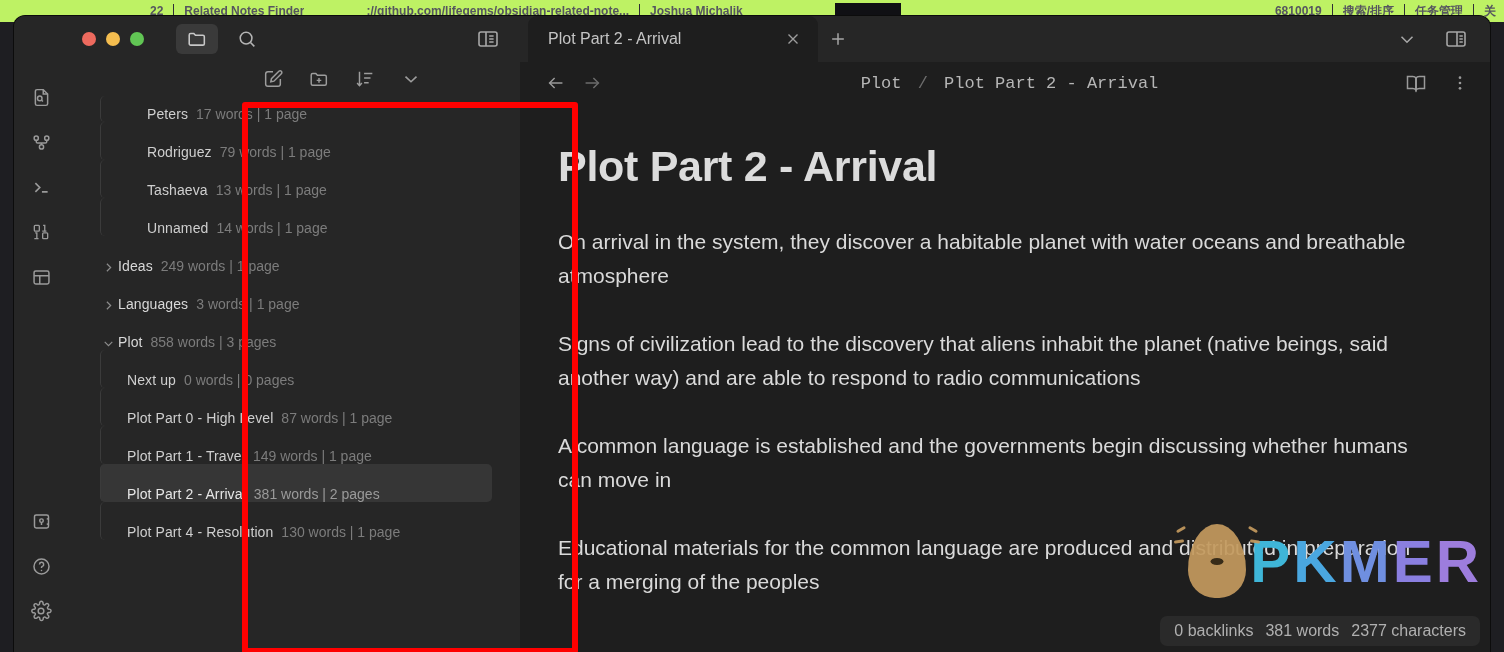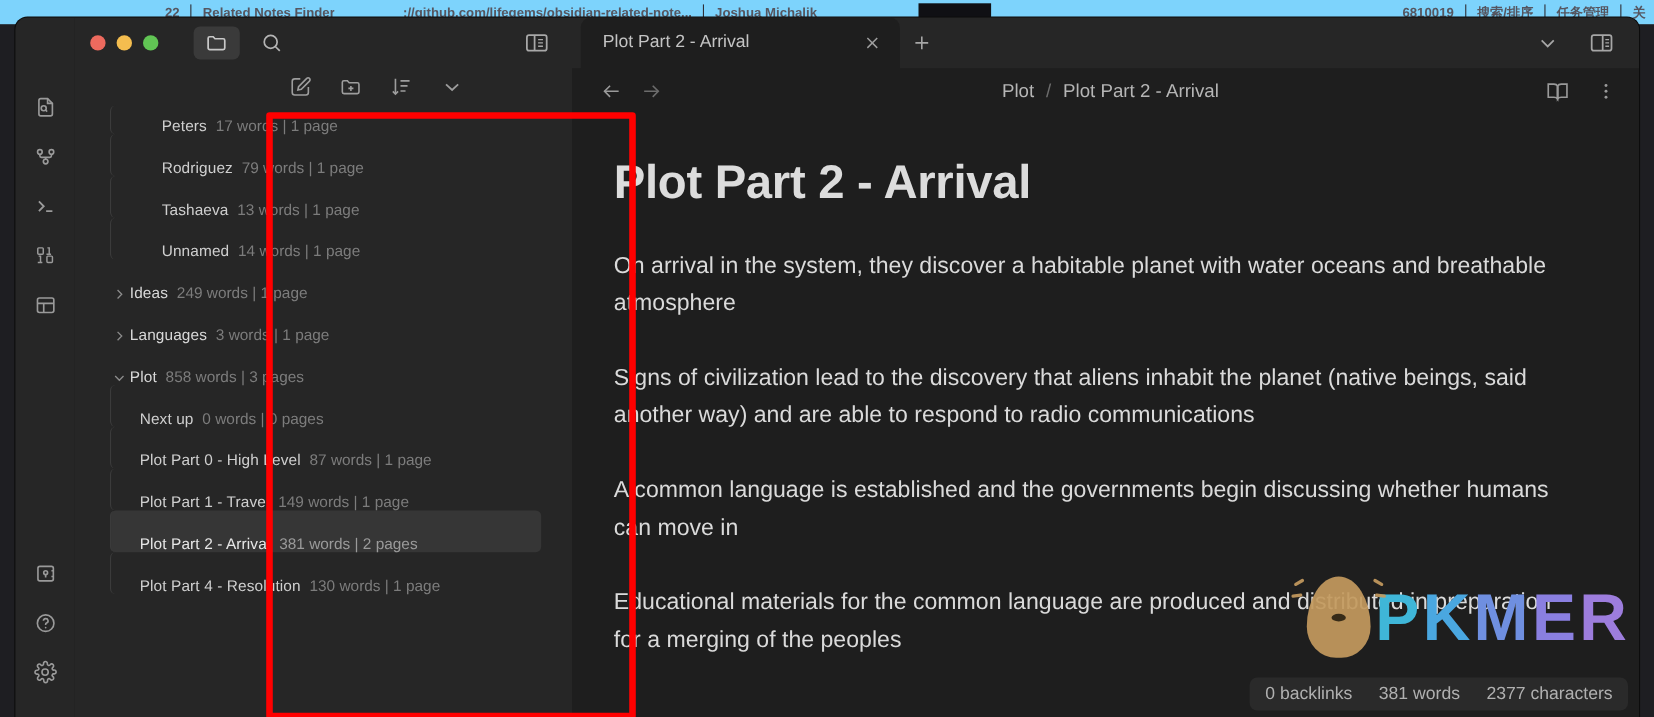--- a/index.html
+++ b/index.html
@@ -6,21 +6,21 @@
   html, body {
     width: 1504px; height: 652px;
     background: #1e1e22;
     font-family: "Liberation Sans", sans-serif;
     overflow: hidden;
   }
 
   
   #bg-strip {
     position: absolute; left: 0; top: 0; width: 1504px; height: 22px;
-    background: #7dd3fc;
+    background: #bef264;
     display: flex; align-items: center;
     font-size: 12px; color: #55555f; font-weight: bold;
   }
   .bg-cell { white-space: nowrap; overflow: hidden; }
   #bg-strip .sep { width: 1px; height: 14px; background: #2e2e36; margin: 0 10px; }
   #bg-dark-box { width: 66px; height: 16px; background: #101014; }
 
   
   #app-window {
     position: absolute; left: 14px; top: 16px;
@@ -182,20 +182,21 @@
     color: #9a9a9a;
     position: relative;
   }
   #nav-back, #nav-fwd { width: 36px; display: flex; align-items: center; justify-content: center; }
   #nav-fwd { color: #6c6c6c; }
   #breadcrumb {
     position: absolute; left: 9px; right: 0;
     text-align: center;
     font-size: 17px; color: #b6b6b6;
     pointer-events: none;
+    font-family: Liberation Mono, monospace;
   }
   #breadcrumb .crumb { pointer-events: auto; }
   #breadcrumb .slash { color: #6e6e6e; margin: 0 6px; }
   #view-header-right {
     margin-left: auto; display: flex; align-items: center; gap: 22px;
     z-index: 2;
   }
 
   #note {
     flex: 1 1 auto; overflow: hidden;
@@ -243,21 +244,21 @@
   #wm-text span:nth-child(2) { color: #4aa7e0; }
   #wm-text span:nth-child(3) { color: #6f8fe0; }
   #wm-text span:nth-child(4) { color: #8a7fe0; }
   #wm-text span:nth-child(5) { color: #9d7ddd; }
 
   #status-bar {
     position: absolute; right: 10px; bottom: 6px;
     background: #2a2a2a;
     border-radius: 7px;
     padding: 6px 14px;
-    display: flex; gap: 24px;
+    display: flex; gap: 12px;
     font-size: 16px; color: #b0b0b0;
     z-index: 8;
   }
   svg { display: block; }
 </style>
 </head>
 <body>
 
 <div id="bg-strip">
   <div style="width:150px"></div>

